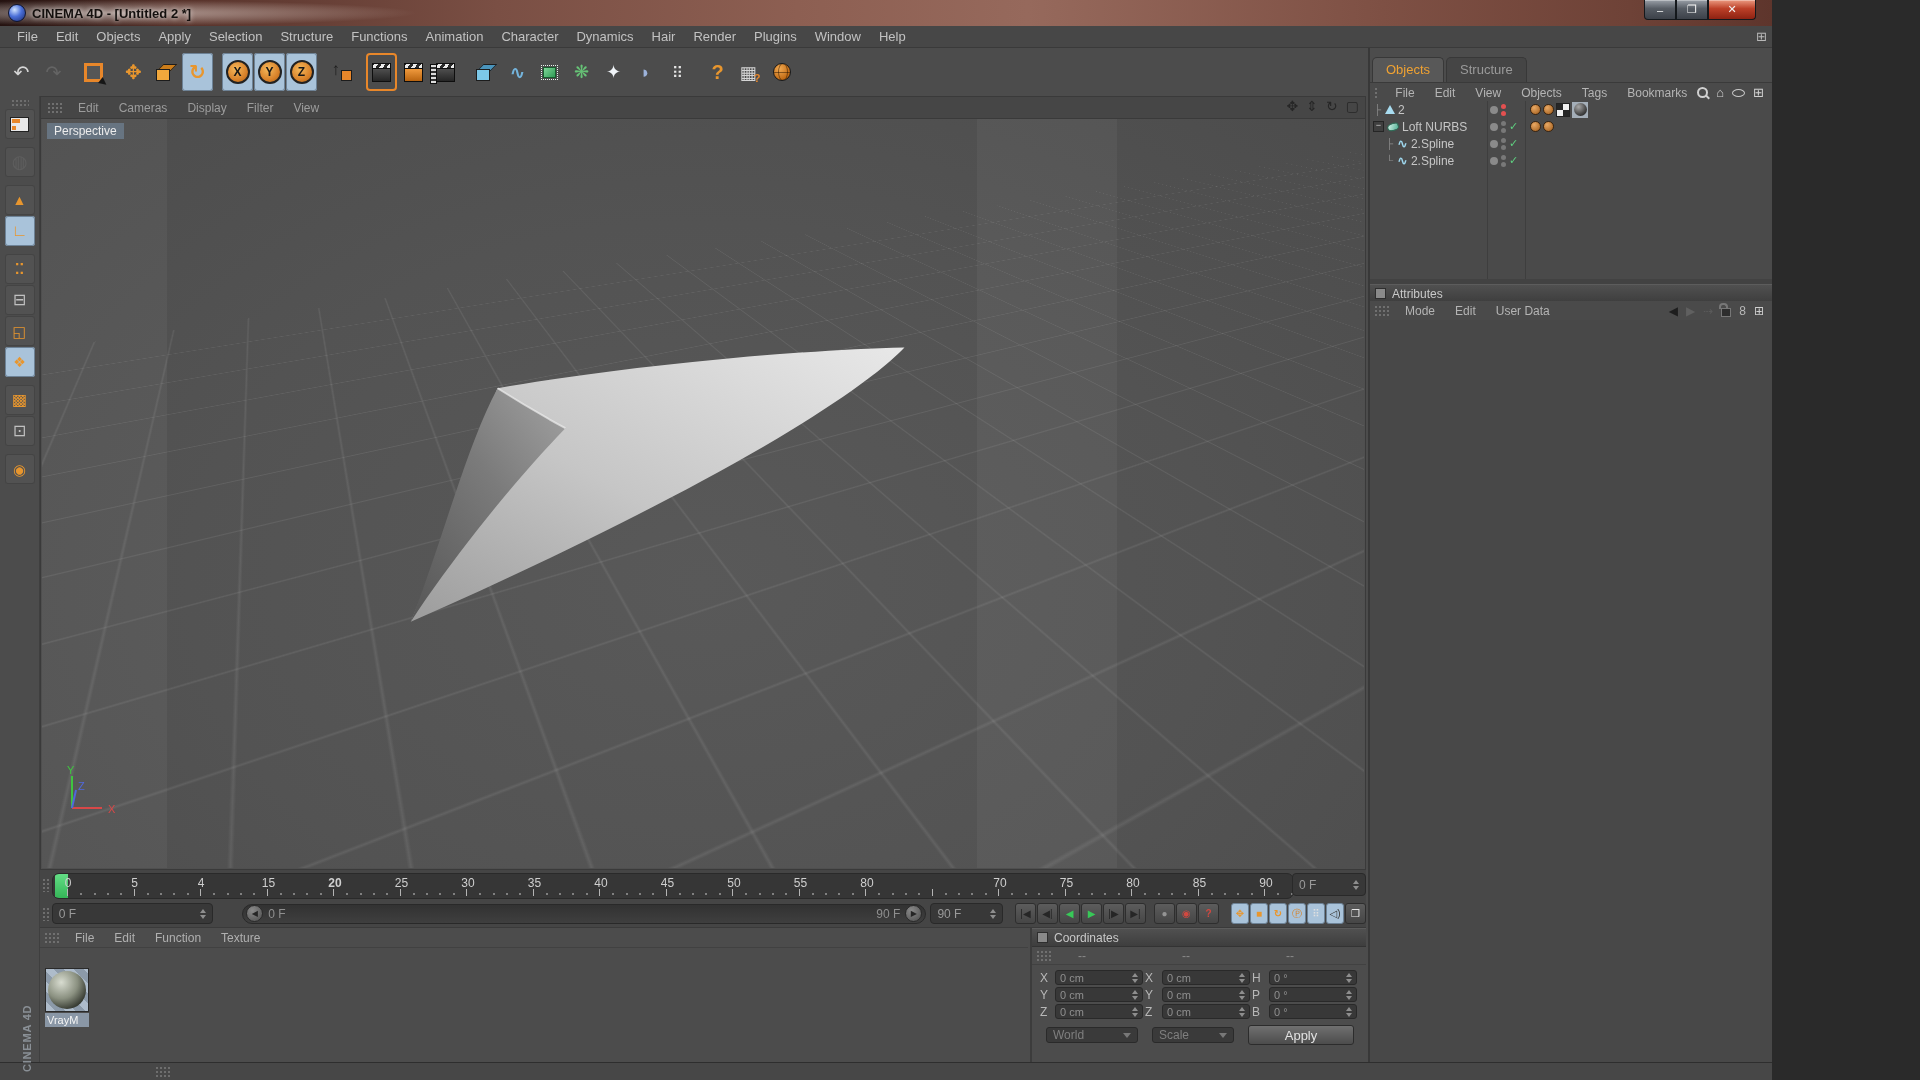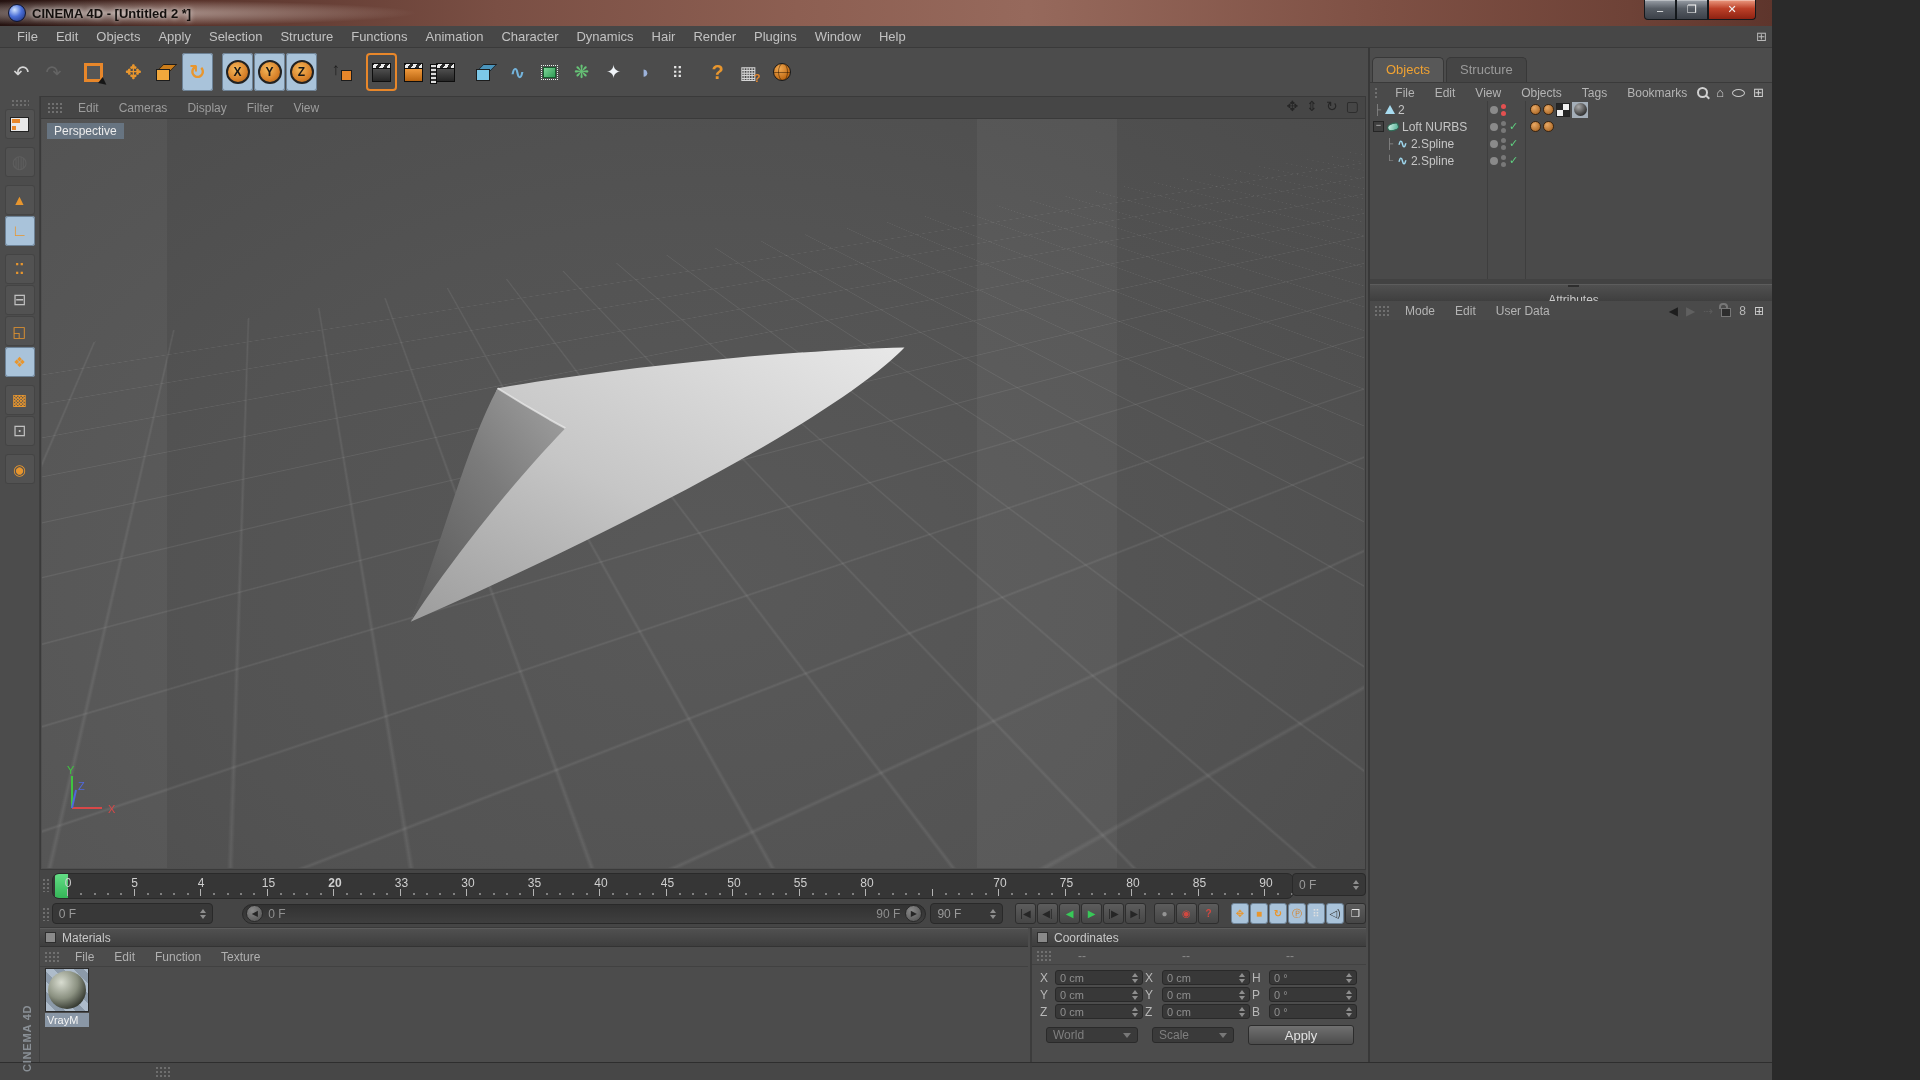--- a/index.html
+++ b/index.html
@@ -188,21 +188,21 @@
   .vis2{display:flex;flex-direction:column;gap:2px;}
   .vdot{width:5px;height:5px;border-radius:50%;}
   .chk{color:#5fd080;font-size:11px;font-weight:bold;}
   .phtag{width:9px;height:9px;border-radius:50%;background:radial-gradient(circle at 35% 30%,#e8a864,#a05c1a);border:1px solid #3a2410;}
   .textag{width:12px;height:12px;border:1px solid #222;
     background:conic-gradient(#f0f0f0 0 25%,#262626 0 50%,#f0f0f0 0 75%,#262626 0);}
   .mattag{width:16px;height:16px;display:flex;align-items:center;justify-content:center;background:transparent;}
   .mattag.sel{background:#a4aeb8;}
   .mattag .msph{width:13px;height:13px;border-radius:50%;background:radial-gradient(circle at 35% 30%,#a8a8a8,#4e4e4e 55%,#0e0e0e);}
   .rsplit{position:absolute;left:0;top:231px;right:0;height:5px;background:#424242;border-bottom:1px solid #353535;}
-  .attr-head{position:absolute;left:0;top:236px;right:0;flex-direction:column;}
+  .attr-head{position:absolute;left:0;top:236px;right:0;}
   .attr-menubar{position:absolute;left:0;top:253px;right:0;height:19px;display:flex;align-items:center;font-size:12px;
     color:#b4b4b4;background:#4a4a4a;border-bottom:1px solid #404040;padding-left:4px;}
   .attr-menubar .mi{padding:0 10px;}
   .attr-icons{margin-left:auto;display:flex;gap:8px;margin-right:8px;align-items:center;font-size:12px;}
   .lockico{width:8px;height:7px;background:#2e2e2e;border:1px solid #777;position:relative;margin-top:4px;}
   .lockico::before{content:"";position:absolute;left:-3px;top:-6px;width:5px;height:4px;border:2px solid #777;border-bottom:none;
     border-radius:4px 4px 0 0;}
   .attr-content{position:absolute;left:0;top:272px;right:0;bottom:0;background:#484848;}
 
   
@@ -474,21 +474,21 @@
         <i class="fdot" style="left: 226.8px;"></i>
         <i class="fdot" style="left: 240.1px;"></i>
         <i class="fdot" style="left: 253.4px;"></i>
         <i class="fdot" style="left: 266.7px;"></i>
         <span class="flabel" style="left: 280px; font-weight: bold;">20</span>
         <i class="mtick" style="left: 280px;"></i>
         <i class="fdot" style="left: 293.3px;"></i>
         <i class="fdot" style="left: 306.6px;"></i>
         <i class="fdot" style="left: 319.9px;"></i>
         <i class="fdot" style="left: 333.2px;"></i>
-        <span class="flabel" style="left: 346.5px;">33</span>
+        <span class="flabel" style="left: 346.5px;">25</span>
         <i class="mtick" style="left: 346.5px;"></i>
         <i class="fdot" style="left: 359.8px;"></i>
         <i class="fdot" style="left: 373.1px;"></i>
         <i class="fdot" style="left: 386.4px;"></i>
         <i class="fdot" style="left: 399.7px;"></i>
         <span class="flabel" style="left: 413px;">30</span>
         <i class="mtick" style="left: 413px;"></i>
         <i class="fdot" style="left: 426.3px;"></i>
         <i class="fdot" style="left: 439.6px;"></i>
         <i class="fdot" style="left: 452.9px;"></i>
@@ -649,24 +649,20 @@
         <div class="ctbtn blue">
           <span class="g" style="font-size: 10px; color: rgb(58, 58, 58);">◁)</span>
         </div>
         <div class="ctbtn">
           <span class="g" style="font-size: 10px; color: rgb(232, 232, 232);">❐</span>
         </div>
       </div>
   </div>
 
   <div class="materials">
-    <div class="phead">
-      <span class="sq"></span>
-      <span>Materials</span>
-    </div>
     <div class="pmenu" id="mat-menu">
       <div class="grip"></div>
     <span class="mi">File</span>
         <span class="mi">Edit</span>
         <span class="mi">Function</span>
         <span class="mi">Texture</span>
       </div>
     <div class="mat-item">
       <div class="mat-thumb">
         <div class="sph"></div>

